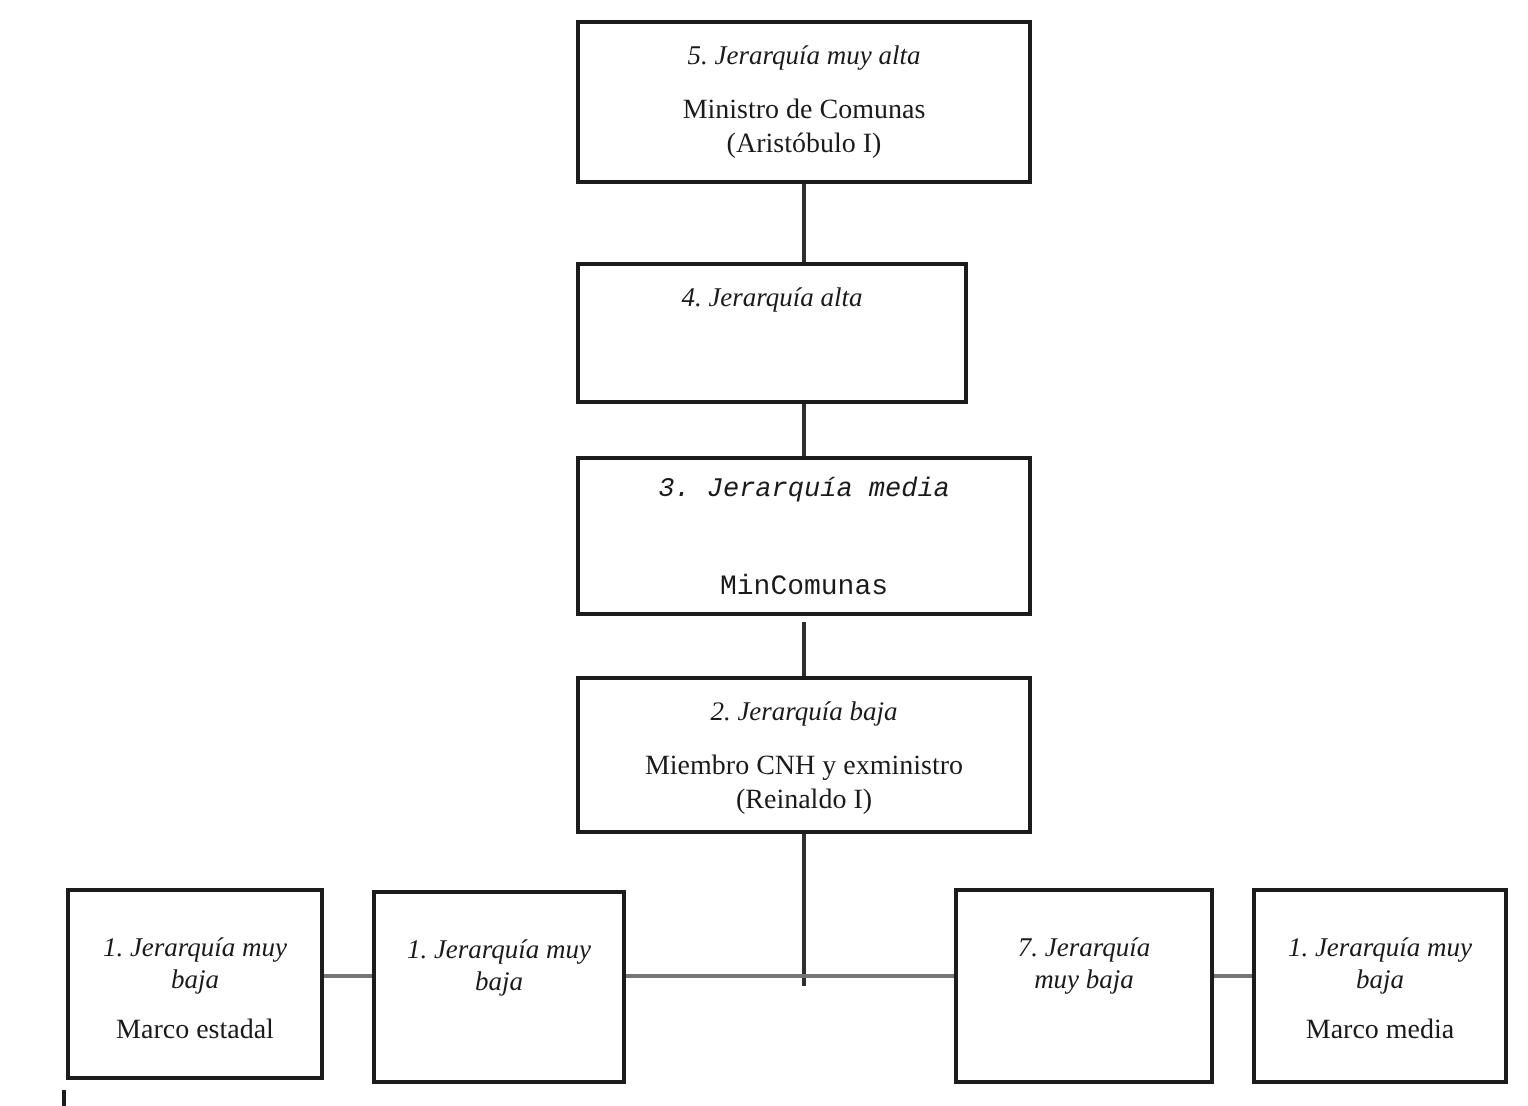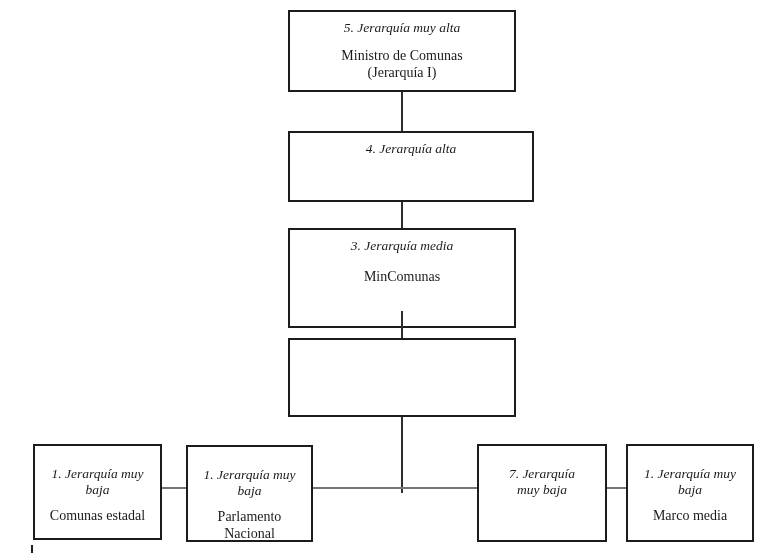--- a/index.html
+++ b/index.html
@@ -27,60 +27,61 @@
     white-space: pre-line;
   }
   .body {
     font-size: 14px;
     line-height: 17px;
     margin-top: 11px;
     white-space: pre-line;
   }
   .box.small .hdr { margin-top: 20px; }
   .box.small .body { margin-top: 9px; }
-  .box.lvl3 .body { margin-top: 14px; }
+  .box.lvl3 .body { margin-top: 32px; }
   .vline { position: absolute; width: 2px; background: #2e2e2e; }
   .hline { position: absolute; height: 2px; background: #757575; }
   .partial-edge { position: absolute; width: 2px; background: #1c1c1c; }
 </style>
 </head>
 <body>
 
 <div class="canvas">
 
   <div class="box" style="left:288px; top:10px; width:228px; height:82px;">
     <div class="hdr">5. Jerarquía muy alta</div>
     <div class="body">Ministro de Comunas
-(Jerarquía I)</div>
+(Aristóbulo I)</div>
   </div>
 
-  <div class="box" style="left:288px; top:131px; width:246px; height:71px;">
+  <div class="box" style="left:288px; top:131px; width:196px; height:71px;">
     <div class="hdr">4. Jerarquía alta</div>
     <div class="body"></div>
   </div>
 
-  <div class="box lvl3" style="left:288px; top:228px; width:228px; height:100px;">
+  <div class="box lvl3" style="left:288px; top:228px; width:228px; height:80px;font-family:Liberation Mono, monospace;">
     <div class="hdr">3. Jerarquía media</div>
     <div class="body">MinComunas</div>
   </div>
 
   <div class="box" style="left:288px; top:338px; width:228px; height:79px;">
+    <div class="hdr">2. Jerarquía baja</div>
+    <div class="body">Miembro CNH y exministro
+(Reinaldo I)</div>
   </div>
 
   <div class="box small" style="left:33px; top:444px; width:129px; height:96px;">
     <div class="hdr">1. Jerarquía muy
 baja</div>
-    <div class="body">Comunas estadal</div>
+    <div class="body">Marco estadal</div>
   </div>
 
   <div class="box small" style="left:186px; top:445px; width:127px; height:97px;">
     <div class="hdr">1. Jerarquía muy
 baja</div>
-    <div class="body">Parlamento
-Nacional</div>
   </div>
 
   <div class="box small" style="left:477px; top:444px; width:130px; height:98px;">
     <div class="hdr">7.  Jerarquía
 muy baja</div>
   </div>
 
   <div class="box small" style="left:626px; top:444px; width:128px; height:98px;">
     <div class="hdr">1. Jerarquía muy
 baja</div>

